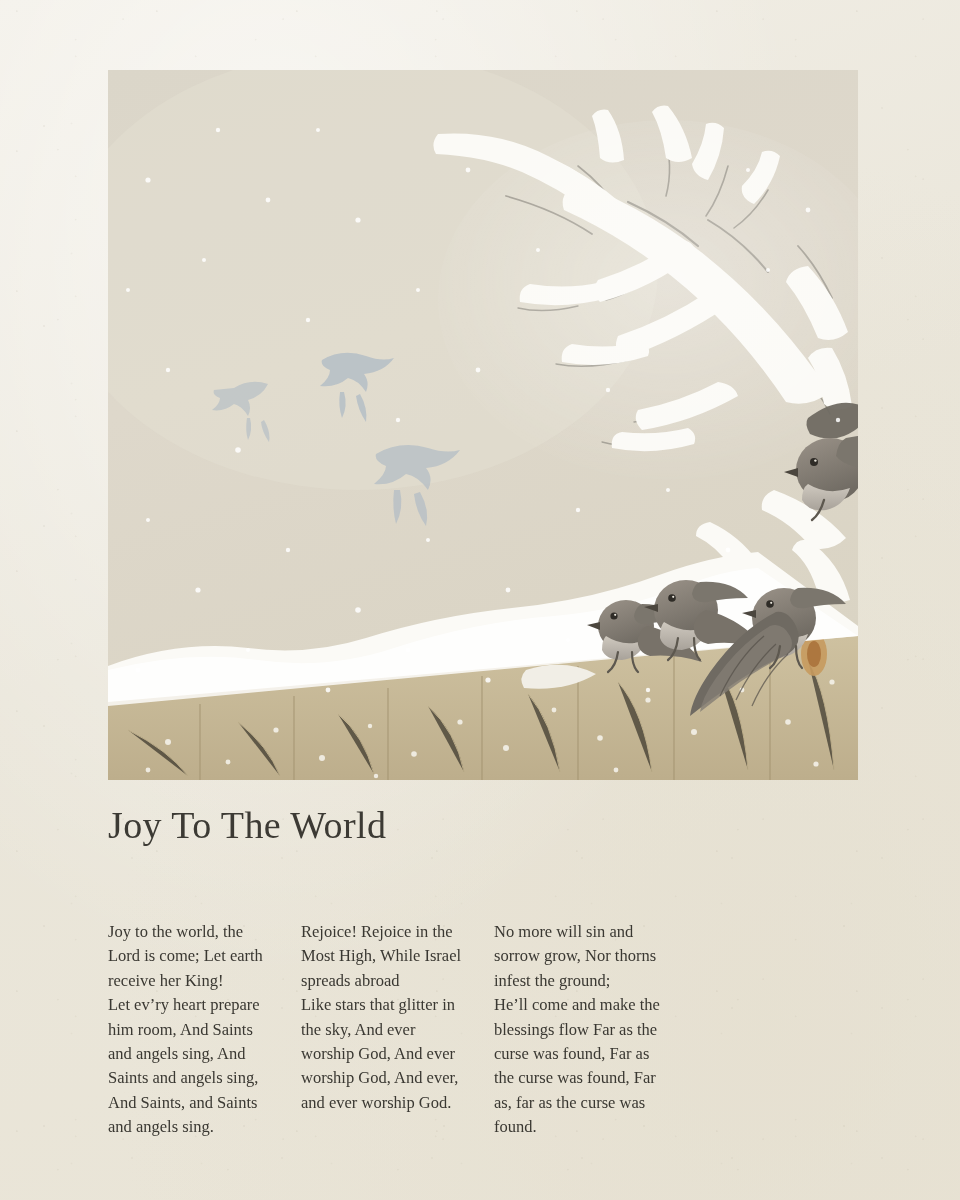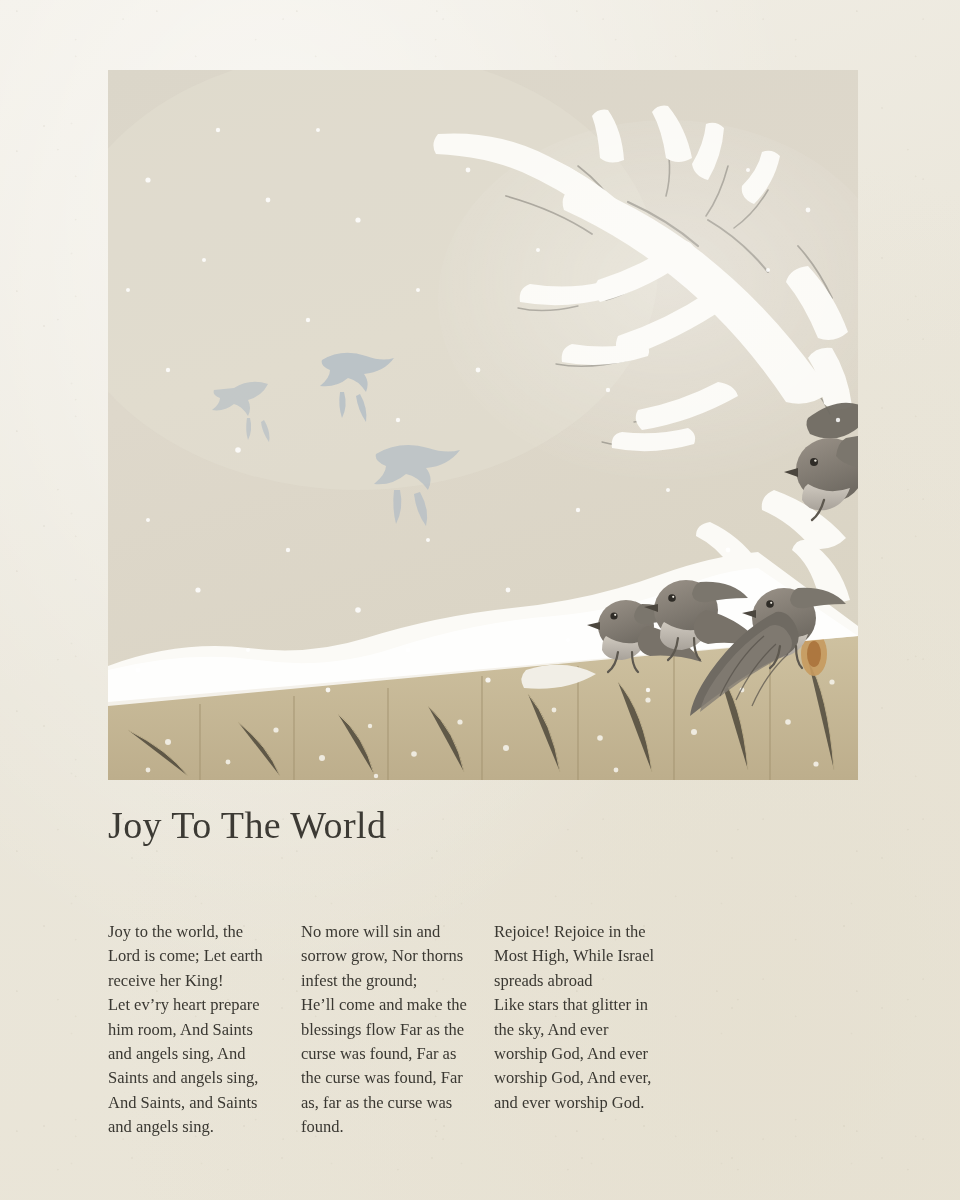--- a/index.html
+++ b/index.html
@@ -340,19 +340,19 @@
           <circle cx="290" cy="350" r="2.2"></circle>
       </g>
     </svg>
   </div>
 
   <h1 class="title">Joy To The World</h1>
 
   <div class="columns">
     <div class="col">Joy to the world, the Lord is come; Let earth receive her King!
 Let ev’ry heart prepare him room, And Saints and angels sing, And Saints and angels sing, And Saints, and Saints and angels sing.</div>
+    <div class="col">Rejoice! Rejoice in the Most High, While Israel spreads abroad
+Like stars that glitter in the sky, And ever worship God, And ever worship God, And ever, and ever worship God.</div>
     <div class="col">No more will sin and sorrow grow, Nor thorns infest the ground;
 He’ll come and make the blessings flow Far as the curse was found, Far as the curse was found, Far as, far as the curse was found.</div>
-    <div class="col">Rejoice! Rejoice in the Most High, While Israel spreads abroad
-Like stars that glitter in the sky, And ever worship God, And ever worship God, And ever, and ever worship God.</div>
   </div>
 
 </div>
 
 </body></html>

